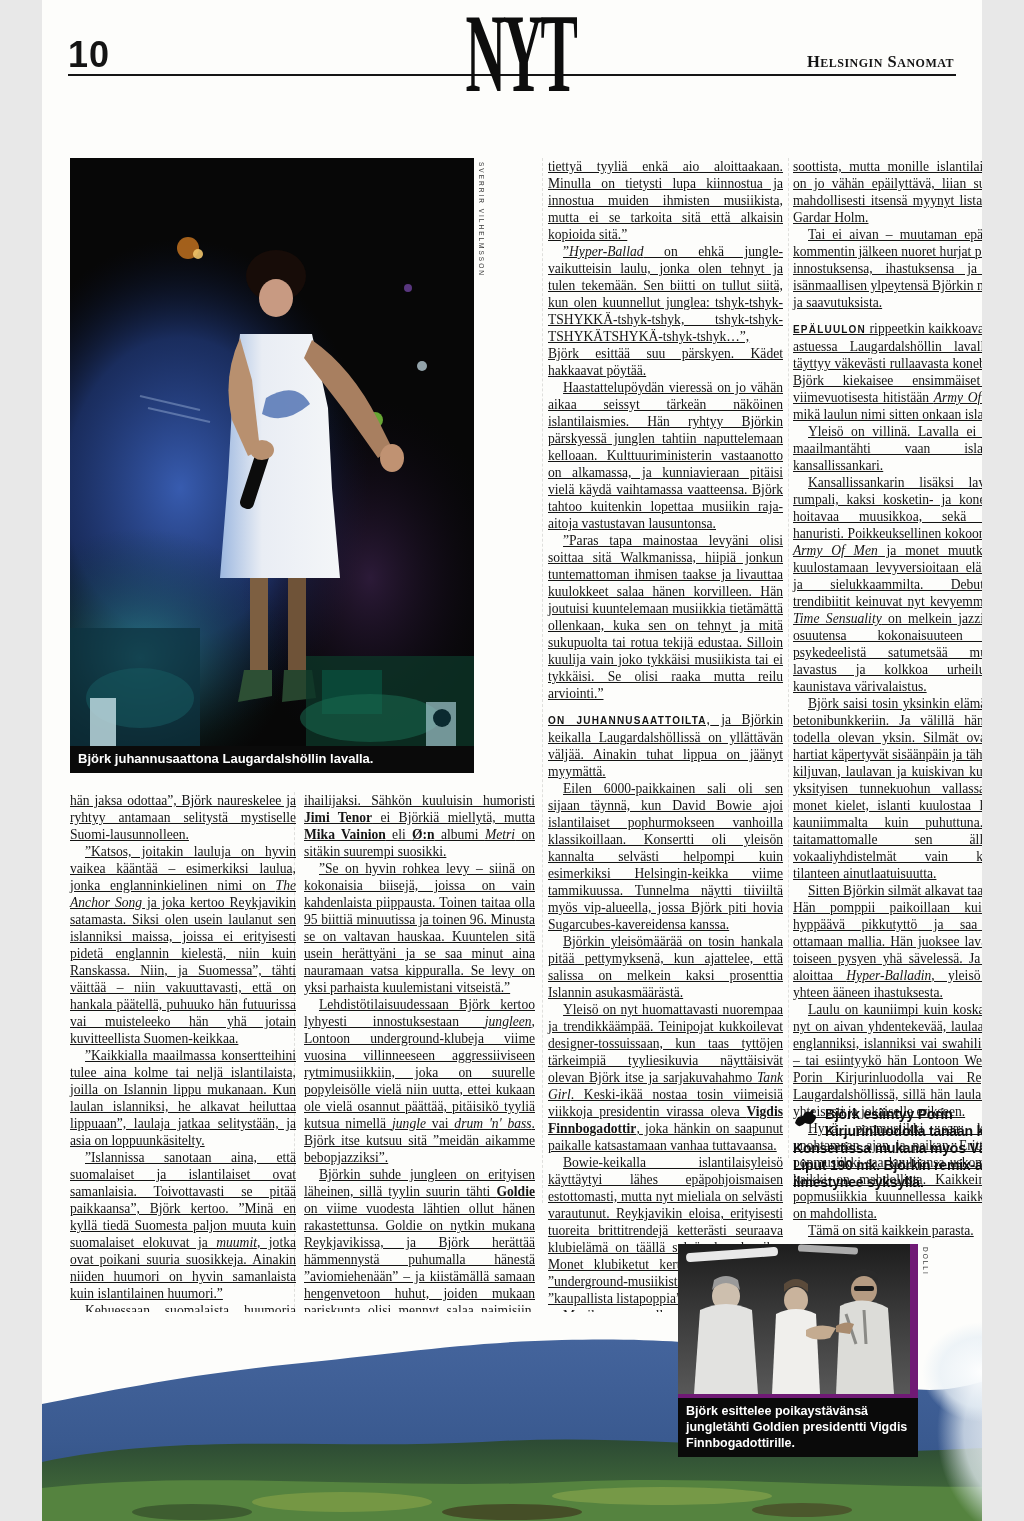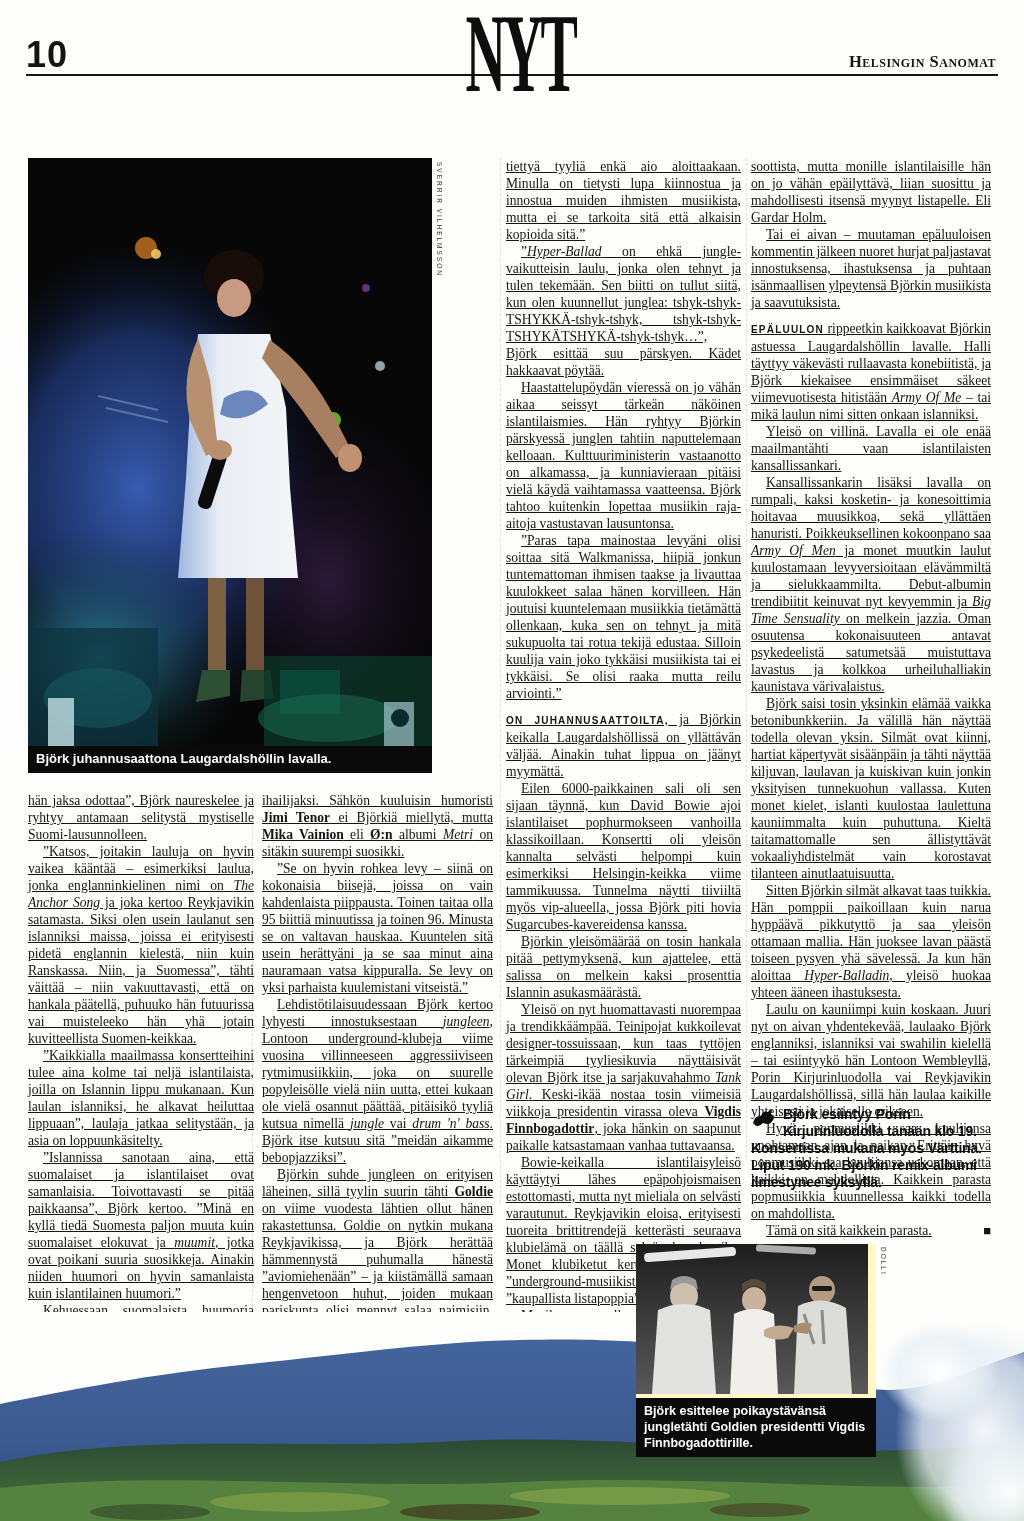--- a/index.html
+++ b/index.html
@@ -1,16 +1,16 @@
 <!DOCTYPE html>
 <html><head>
 <meta charset="utf-8">
 <style>
   html,body{margin:0;padding:0;background:#e8e8e8;}
-  .page{position:relative;width:1024px;height:1521px;background:#fdfdfb;overflow:hidden;
+  .page{position:relative;width:940px;height:1521px;background:#fdfdfb;overflow:hidden;
         font-family:"Liberation Serif",serif;color:#141414;margin:0 auto;}
 
   
   .page-number{position:absolute;left:26px;top:34px;font-family:"Liberation Sans",sans-serif;
                font-weight:bold;font-size:36px;letter-spacing:1px;}
   .header-rule{position:absolute;left:26px;right:26px;top:74px;height:2px;background:#151515;}
   .masthead{position:absolute;left:16px;right:0;top:2px;text-align:center;pointer-events:none;}
   .masthead-inner{display:inline-block;font-family:"Liberation Serif",serif;font-weight:bold;
                   font-size:112px;line-height:0.92;letter-spacing:-6px;transform:scale(0.50,1.0);
                   transform-origin:center top;color:#0d0d0d;}
@@ -28,21 +28,21 @@
   #col1{left:28px;top:792px;width:226px;}
   #col2{left:262px;top:792px;width:231px;}
   #col3{left:506px;top:158px;width:235px;}
   #col4{left:751px;top:158px;width:240px;}
   .colrule{position:absolute;width:0;border-left:1px dashed #c8c8c4;opacity:.55;}
   #rule1{left:252px;top:792px;height:545px;}
   #rule2{left:500px;top:158px;height:1045px;}
   #rule3{left:746px;top:158px;height:1000px;}
 
   
-  .photo-block{position:absolute;background:#fef9c3;}
+  .photo-block{position:absolute;background:#701a75;}
   #main-photo{left:28px;top:158px;width:404px;}
   #main-photo svg{display:block;}
   .caption-bar{background:#0a0a0a;color:#fff;font-family:"Liberation Sans",sans-serif;
                font-weight:bold;font-size:13px;line-height:16px;padding:5px 8px 6px 8px;}
   #bottom-photo{left:636px;top:1244px;width:240px;z-index:5;}
   #bottom-photo .caption-bar{font-size:12.5px;}
   .photo-credit{position:absolute;writing-mode:vertical-rl;font-family:"Liberation Sans",sans-serif;
                 font-size:6.5px;letter-spacing:2px;color:#3a3a3a;white-space:nowrap;}
   #main-credit{left:436px;top:162px;}
   #bottom-credit{left:880px;top:1247px;}

